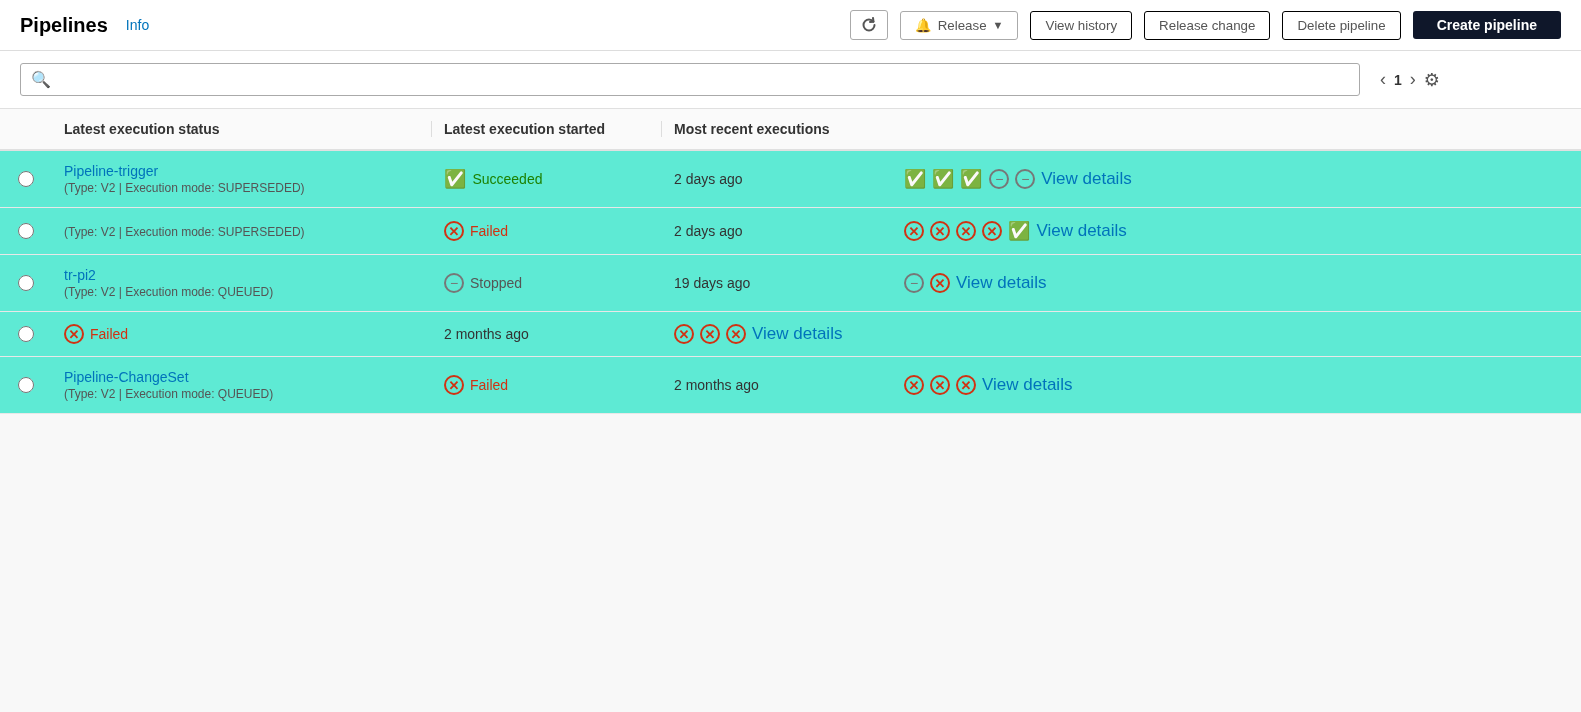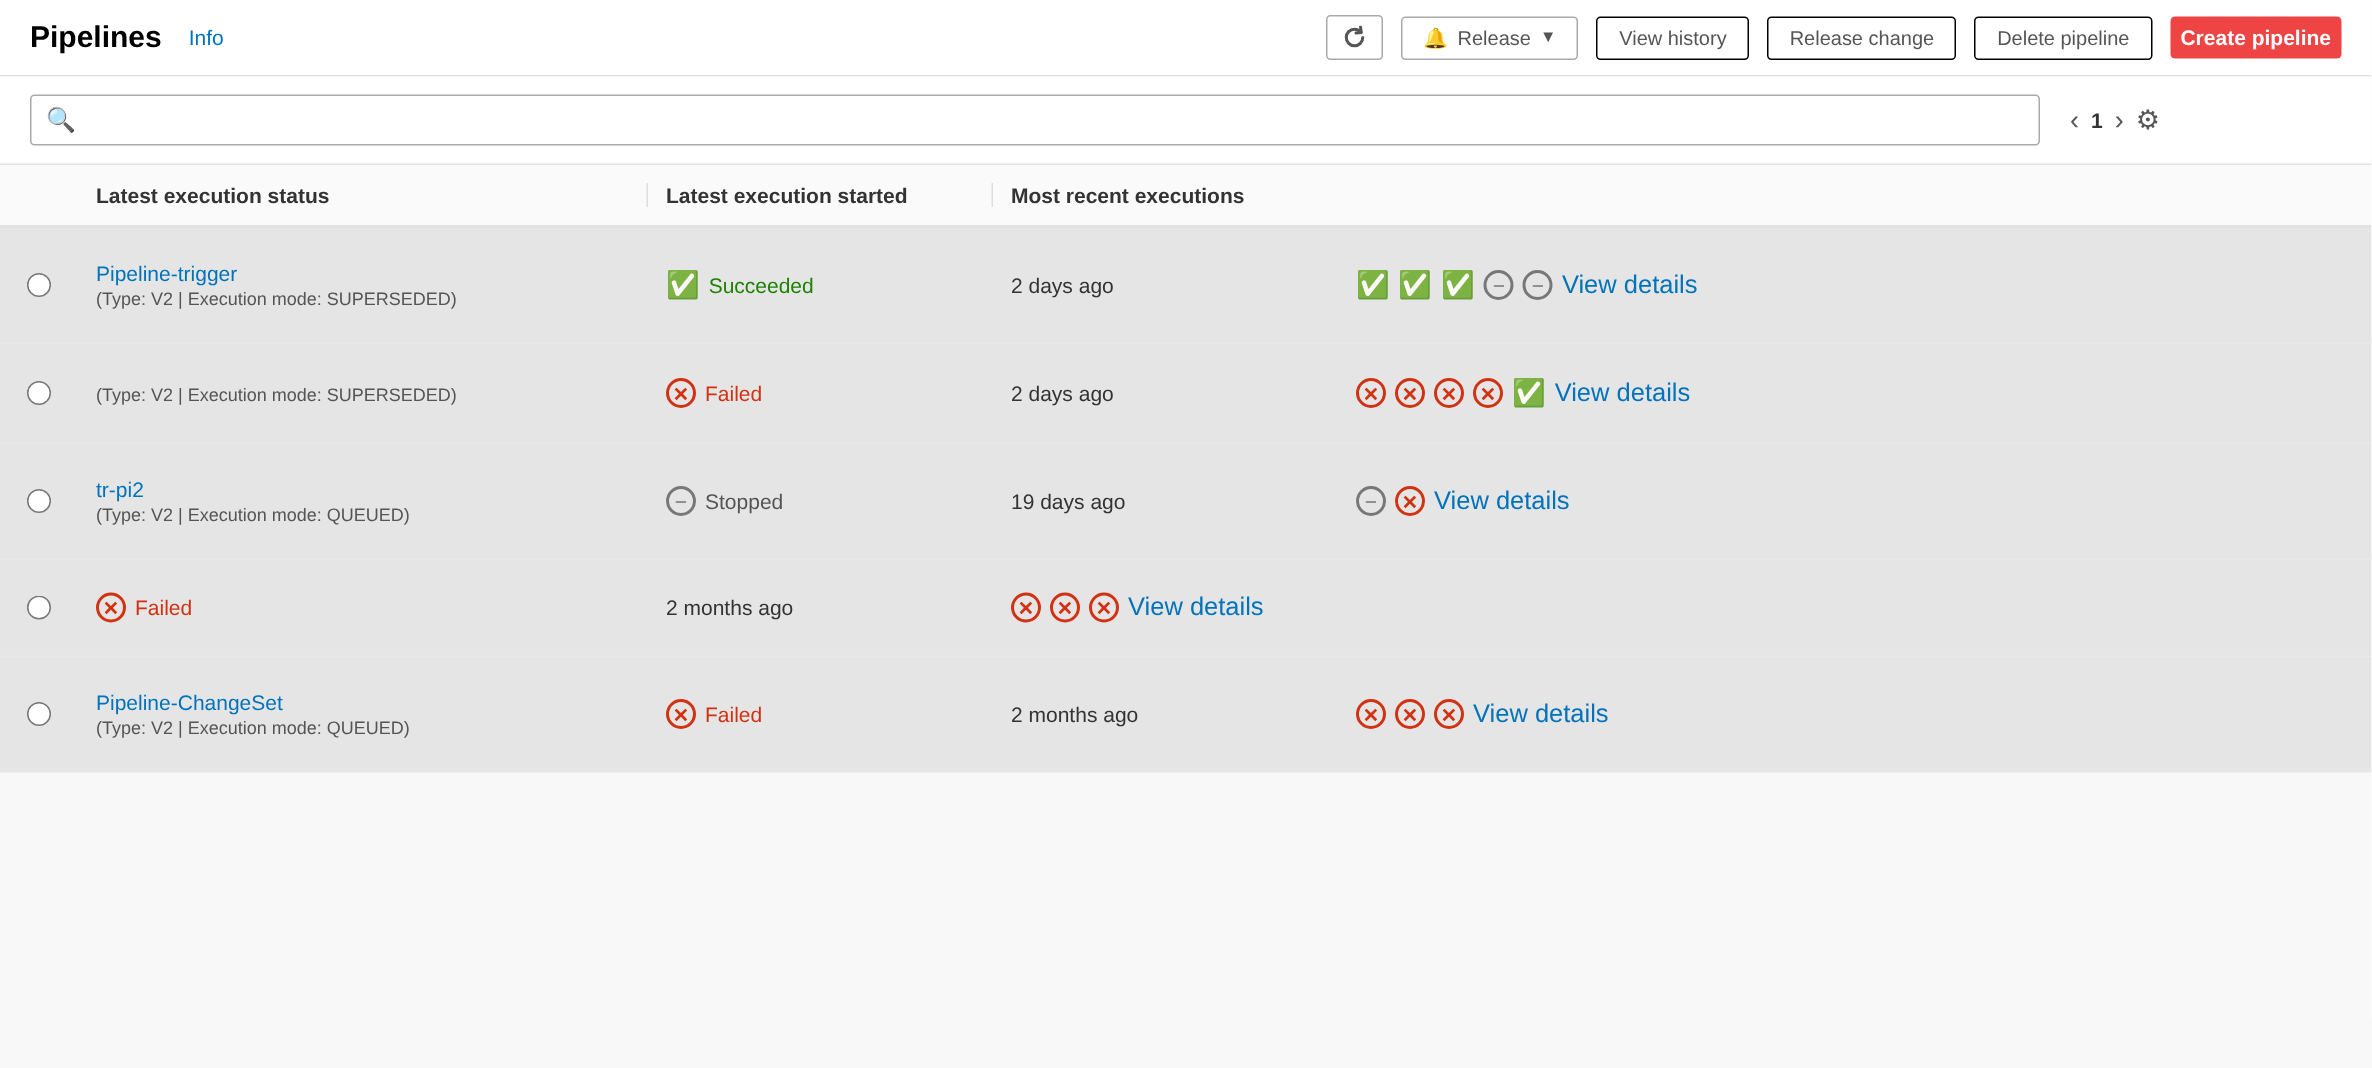--- a/index.html
+++ b/index.html
@@ -19,22 +19,22 @@
     .btn-refresh svg { width: 16px; height: 16px; }
     .btn-notify {
       border: 1px solid #aaa; background: #fff; border-radius: 3px;
       padding: 6px 14px; cursor: pointer; color: #555; display: flex; align-items: center; gap: 6px;
     }
     .btn-text {
       border: 1px solid #000000; background: #fff; border-radius: 3px;
       padding: 6px 14px; cursor: pointer; color: #555;
     }
     .btn-create {
-      border: none; background: #ef4444; border-radius: 3px;
-      padding: 6px 7px; cursor: pointer; color: #fff; font-weight: 700; font-size: 14px;
+      border: none; background: #0f172a; border-radius: 3px;
+      padding: 6px 24px; cursor: pointer; color: #fff; font-weight: 700; font-size: 14px;
     }
 
     .search-bar {
       padding: 12px 20px; background: #fff; border-bottom: 1px solid #e0e0e0;
       display: flex; align-items: center; gap: 8px;
     }
     .search-input-wrap {
       flex: 1; display: flex; align-items: center; border: 1px solid #aaa;
       border-radius: 3px; padding: 6px 10px; background: #fff; max-width: 1340px;
     }
@@ -61,21 +61,21 @@
       font-weight: 700; color: #333; font-size: 14px; padding: 0 12px;
       border-right: 1px solid #ddd;
     }
     .th:last-child { border-right: none; }
     .th:first-child { border-right: none; }
 
     .table-row {
       display: grid;
       grid-template-columns: 52px 380px 230px 230px 1fr;
       border-bottom: 1px solid #e8e8e8;
-      align-items: center; padding: 22px 0; background: #e5e5e5;
+      align-items: center; padding: 12px 0; background: #5eead4;
     }
 
     .td { padding: 0 12px; }
 
     .radio-cell { display: flex; justify-content: center; }
     input[type="radio"] { width: 16px; height: 16px; cursor: pointer; }
 
     .pipeline-name { color: #0073bb; cursor: pointer; font-weight: 500; font-size: 14px; }
     .pipeline-meta { color: #555; font-size: 12px; margin-top: 2px; }
 

